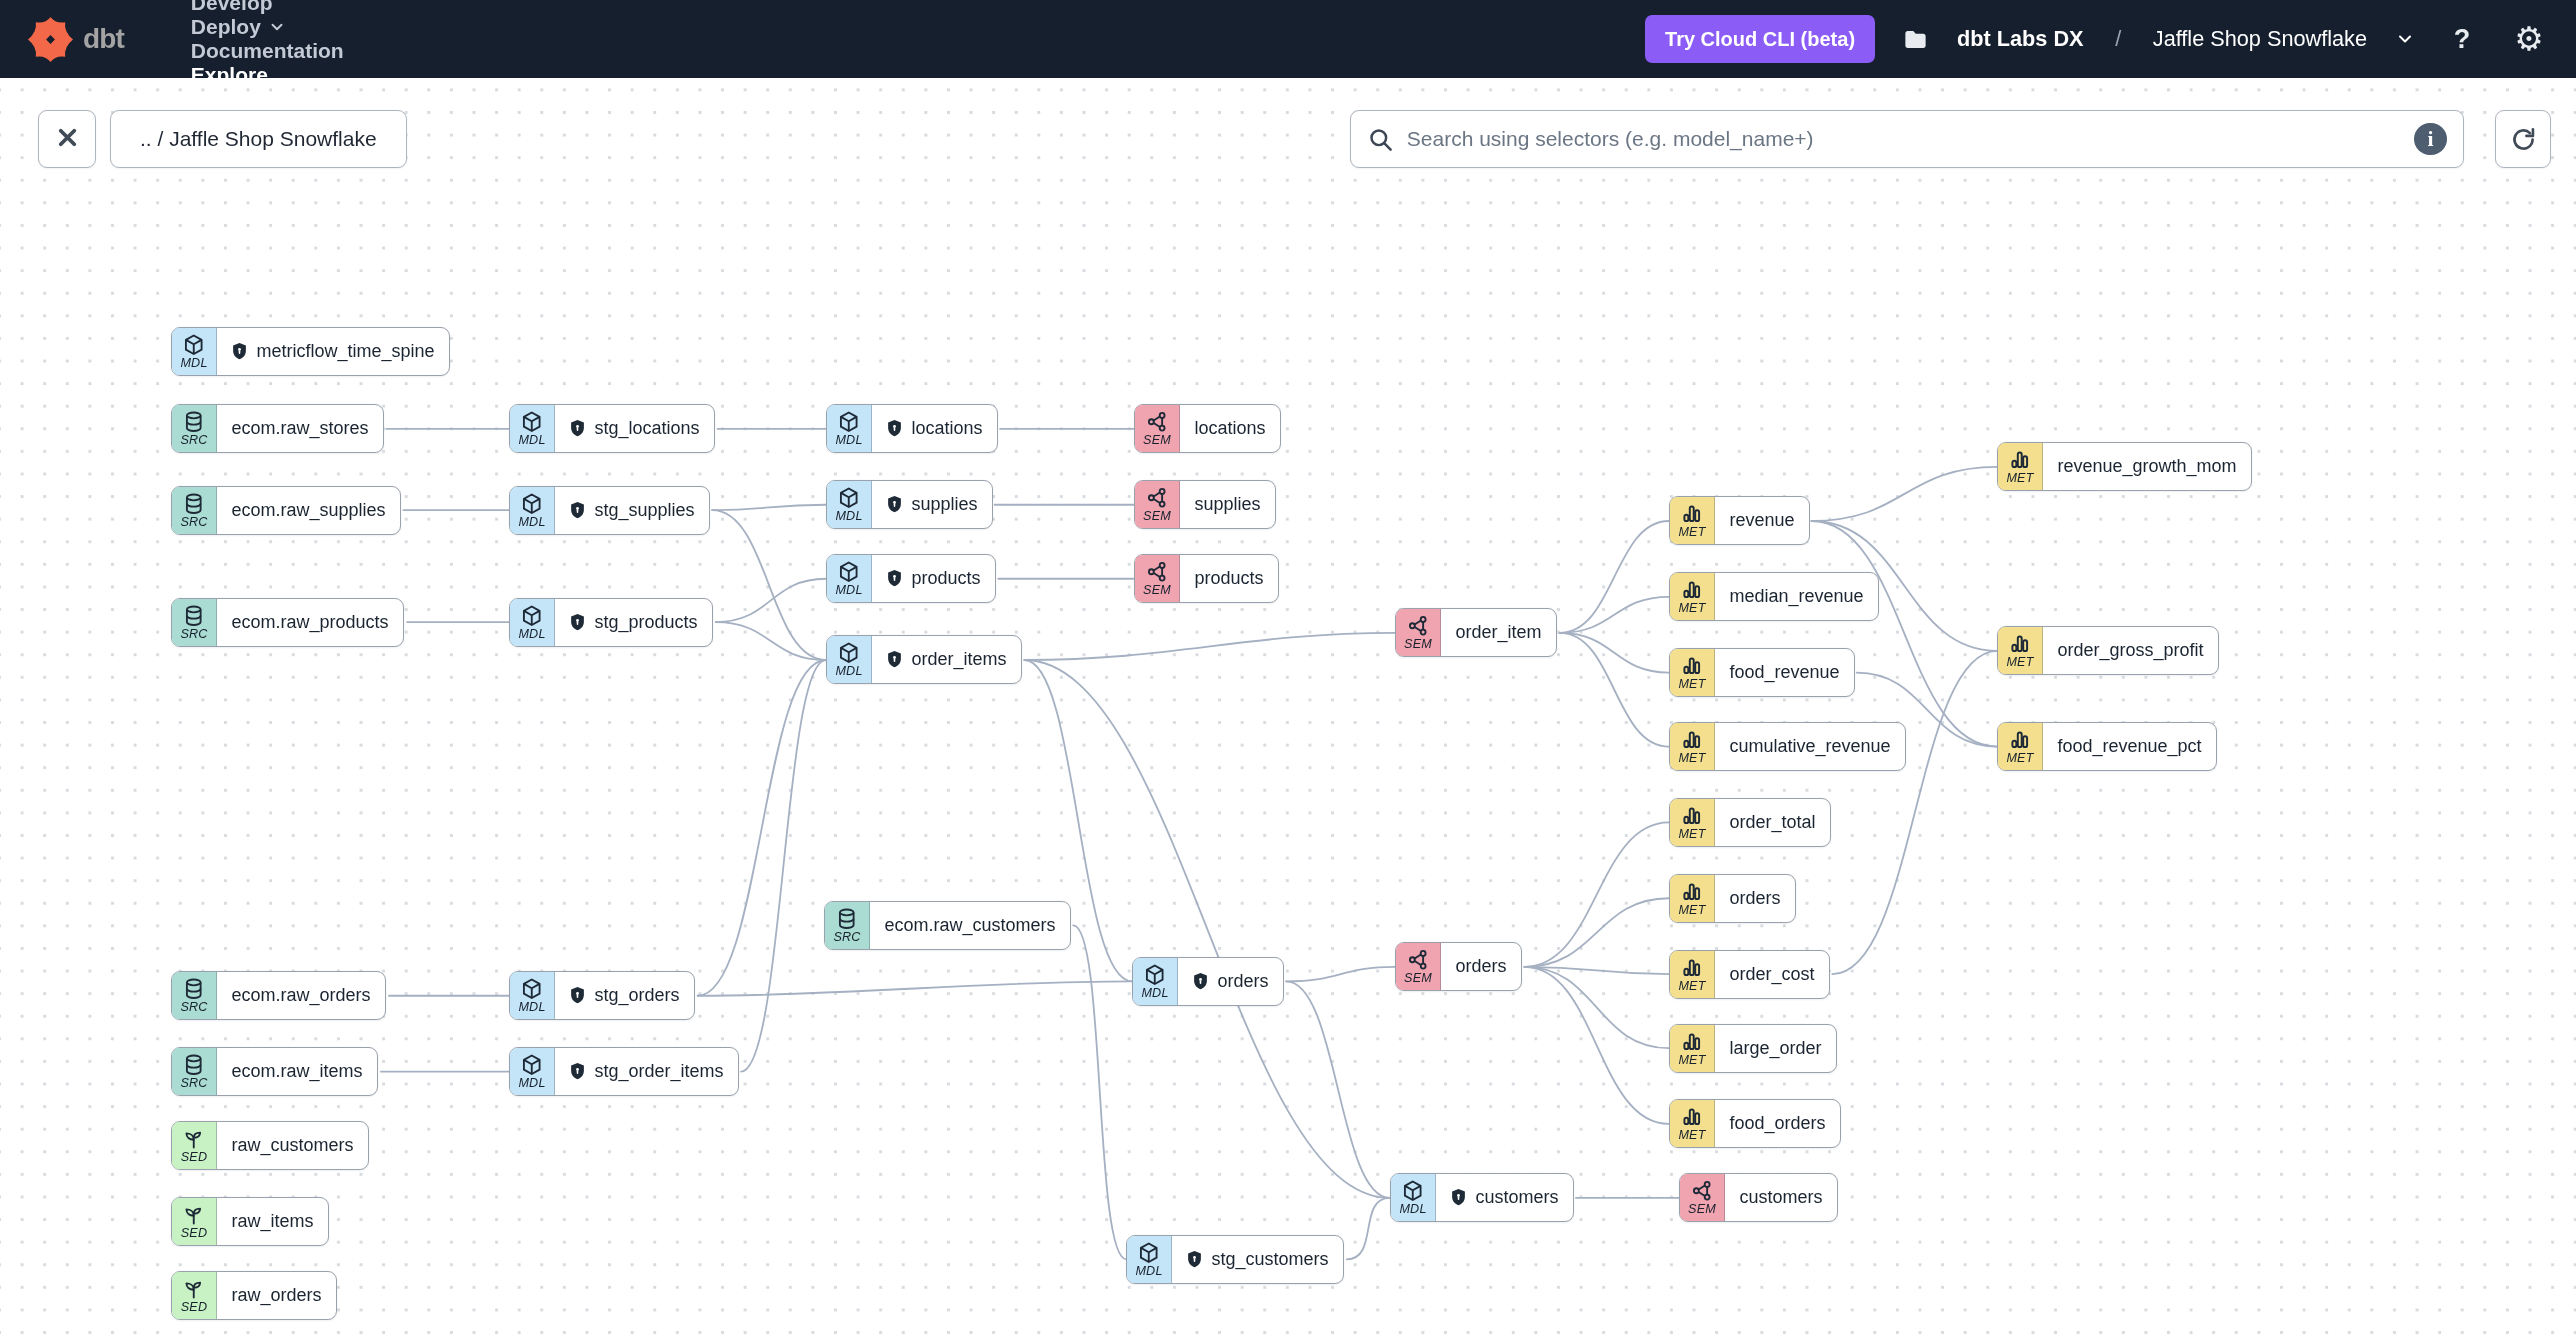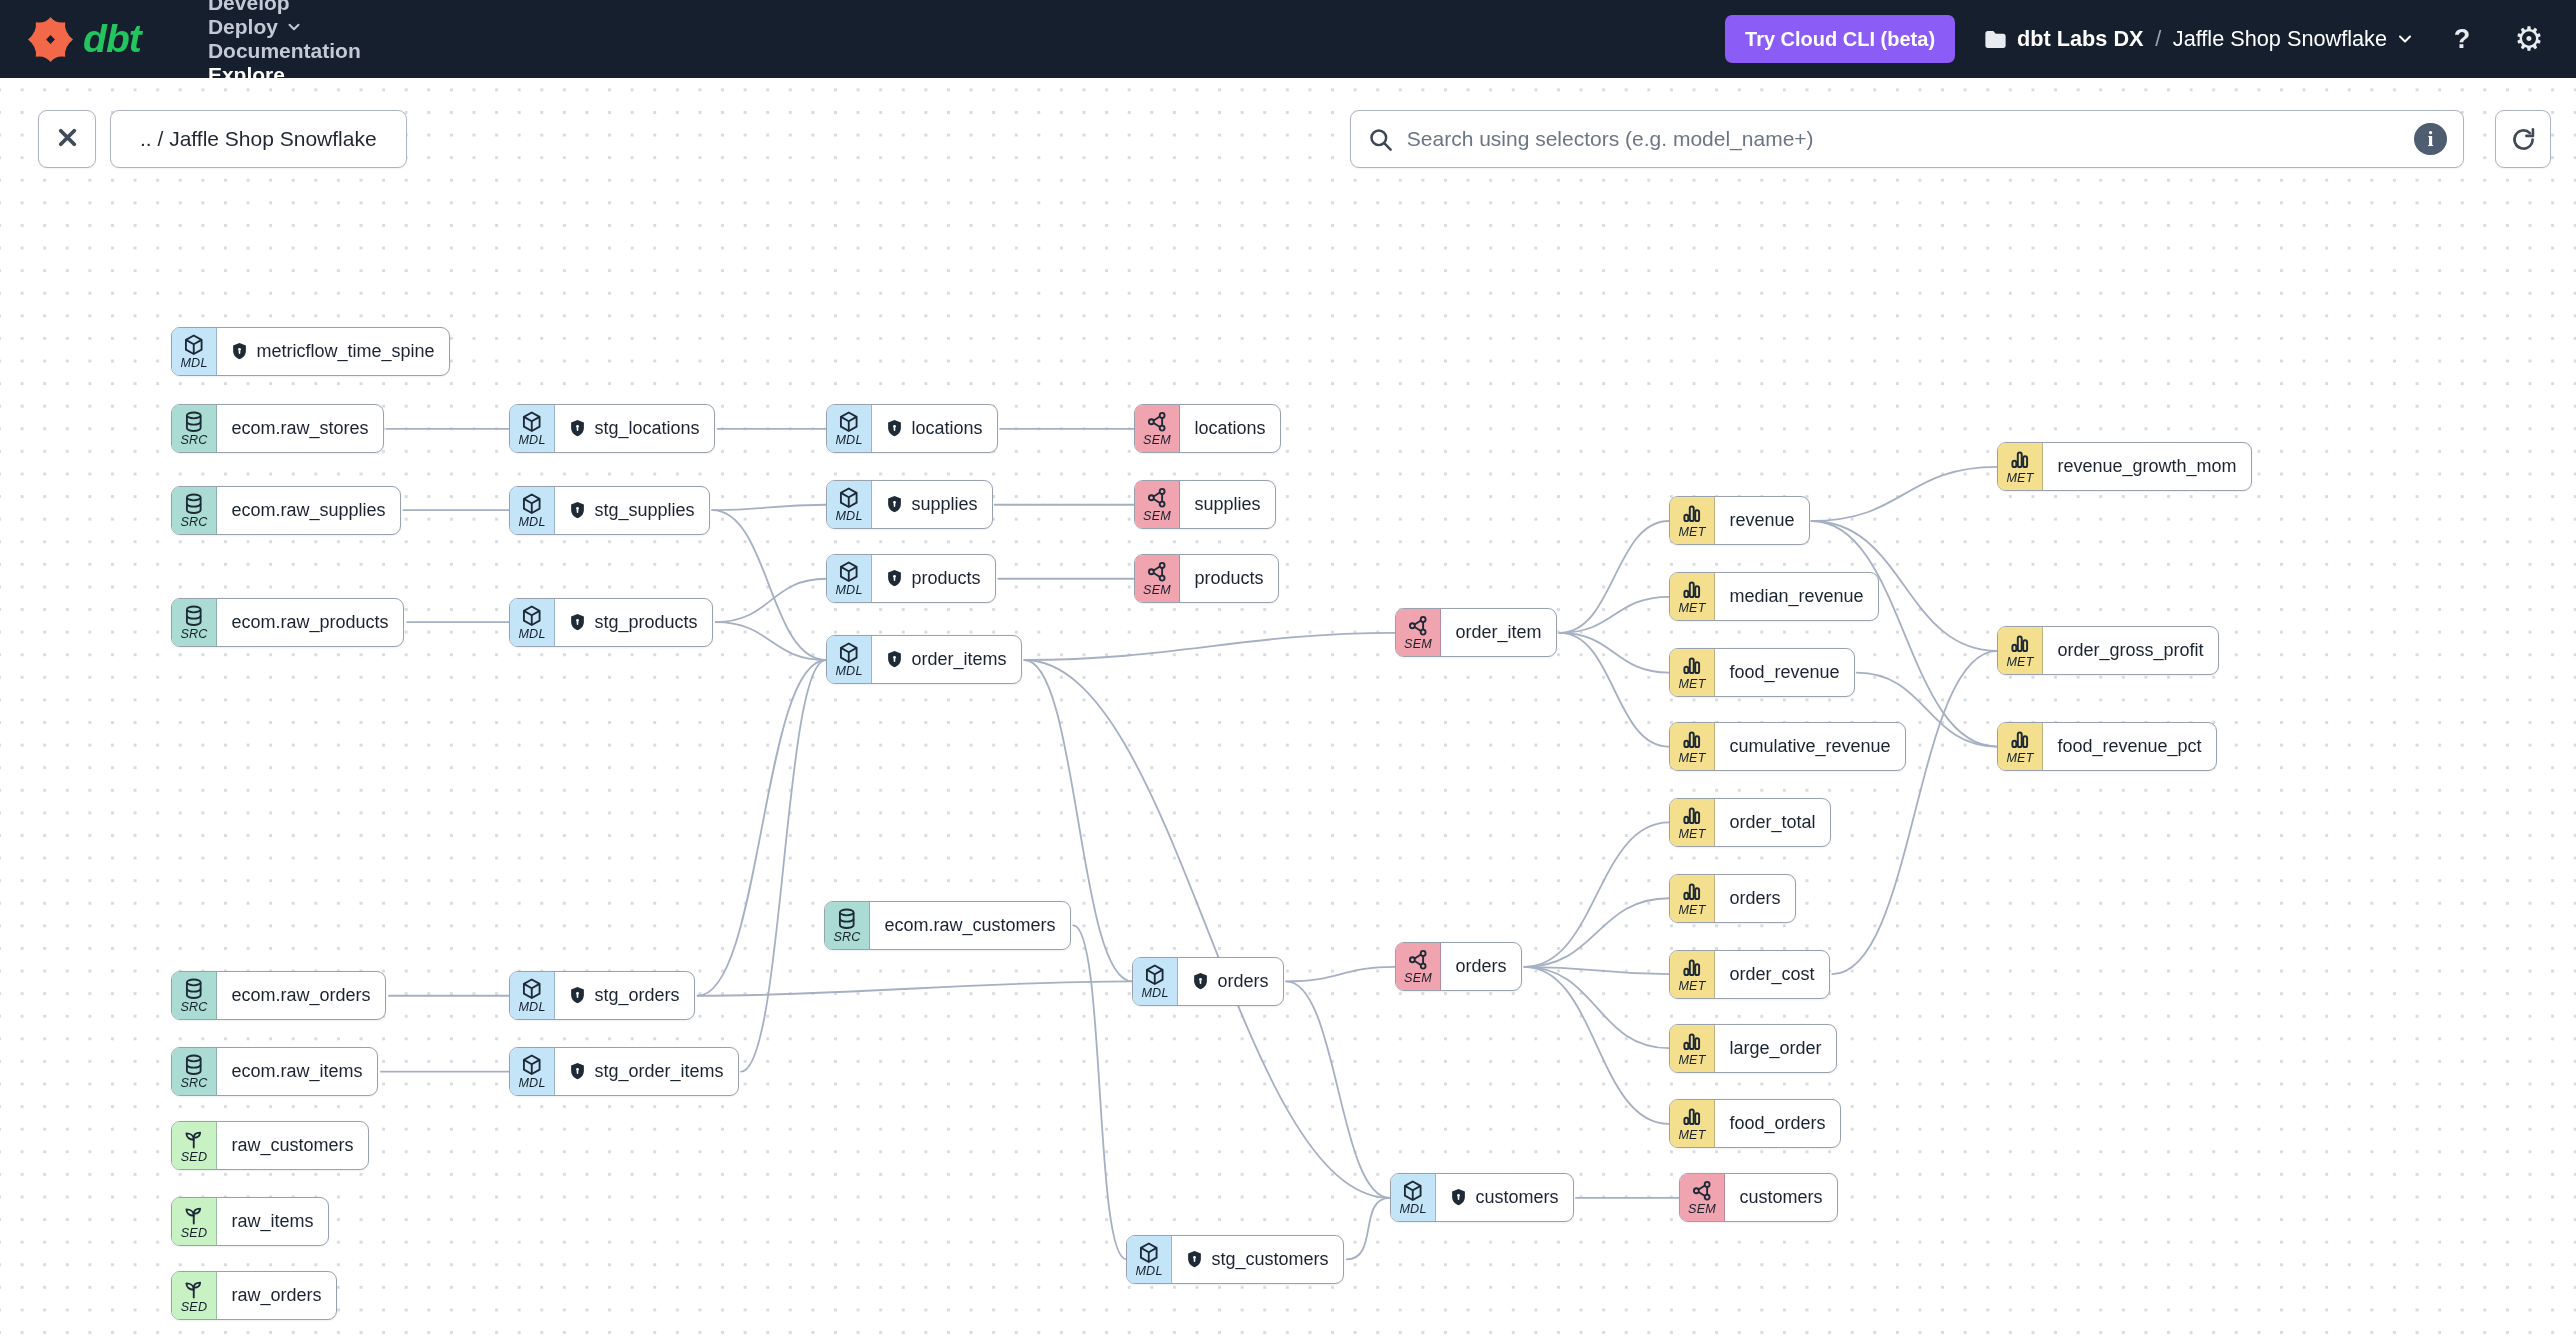--- a/index.html
+++ b/index.html
@@ -9,29 +9,29 @@
   
   .canvas { position:absolute; inset:0; background-color:#ffffff;
     background-image:radial-gradient(circle, #d8dce1 1.5px, transparent 1.6px);
     background-size:22.6px 22.6px; background-position:10.8px 10.8px; z-index:0; }
   #edges { position:absolute; left:0; top:0; pointer-events:none; z-index:1; }
 
   
   .navbar { position:absolute; left:0; top:0; width:100%; height:78px;
     background:#161f2d; display:flex; align-items:center; padding:0 27px; z-index:10; }
   .brand { display:flex; align-items:center; gap:9px; }
-  .brand-text { color:#22c55e; font-size:39px; font-weight:bold; letter-spacing:-0.9px;font-style:italic; }
+  .brand-text { color:#a3a3a3; font-size:28px; font-weight:bold; letter-spacing:-0.9px; }
   .nav-menu { display:flex; align-items:flex-start; margin-left:67px;flex-direction:column; }
   .nav-item { color:#c3cad5; font-size:21px; font-weight:600; cursor:pointer;
     display:flex; align-items:center; gap:7.2px; }
   .nav-item.active { color:#ffffff; }
   .nav-right { margin-left:auto; display:flex; align-items:center; gap:27px; }
   .cta-btn { background:#8b5cf6; color:#fff; font-size:20px; font-weight:600;
     border:none; border-radius:7.2px; padding:12.6px 20px; cursor:pointer; }
-  .acct { display:flex; align-items:center; gap:8px; color:#fff; font-size:21.7px; }
+  .acct { display:flex; align-items:center; gap:28px; color:#fff; font-size:21.7px; }
   .acct .bold { font-weight:bold; }
   .acct .sep { color:#9aa5b4; padding:0 3.6px; font-weight:400; }
   .icon-btn { color:#e8ecf1; font-size:27px; font-weight:bold; cursor:pointer;
     display:flex; align-items:center; justify-content:center; width:40px; height:40px; }
   .gear-glyph { font-family:"DejaVu Sans", sans-serif; font-size:32.5px; font-weight:normal; }
 
   
   .tool-box { position:absolute; background:#fff; border:1.8px solid #aeb5bf;
     border-radius:9px; box-shadow:0 0.9px 1.8px rgba(20,30,40,.06); z-index:5;
     display:flex; align-items:center; }

